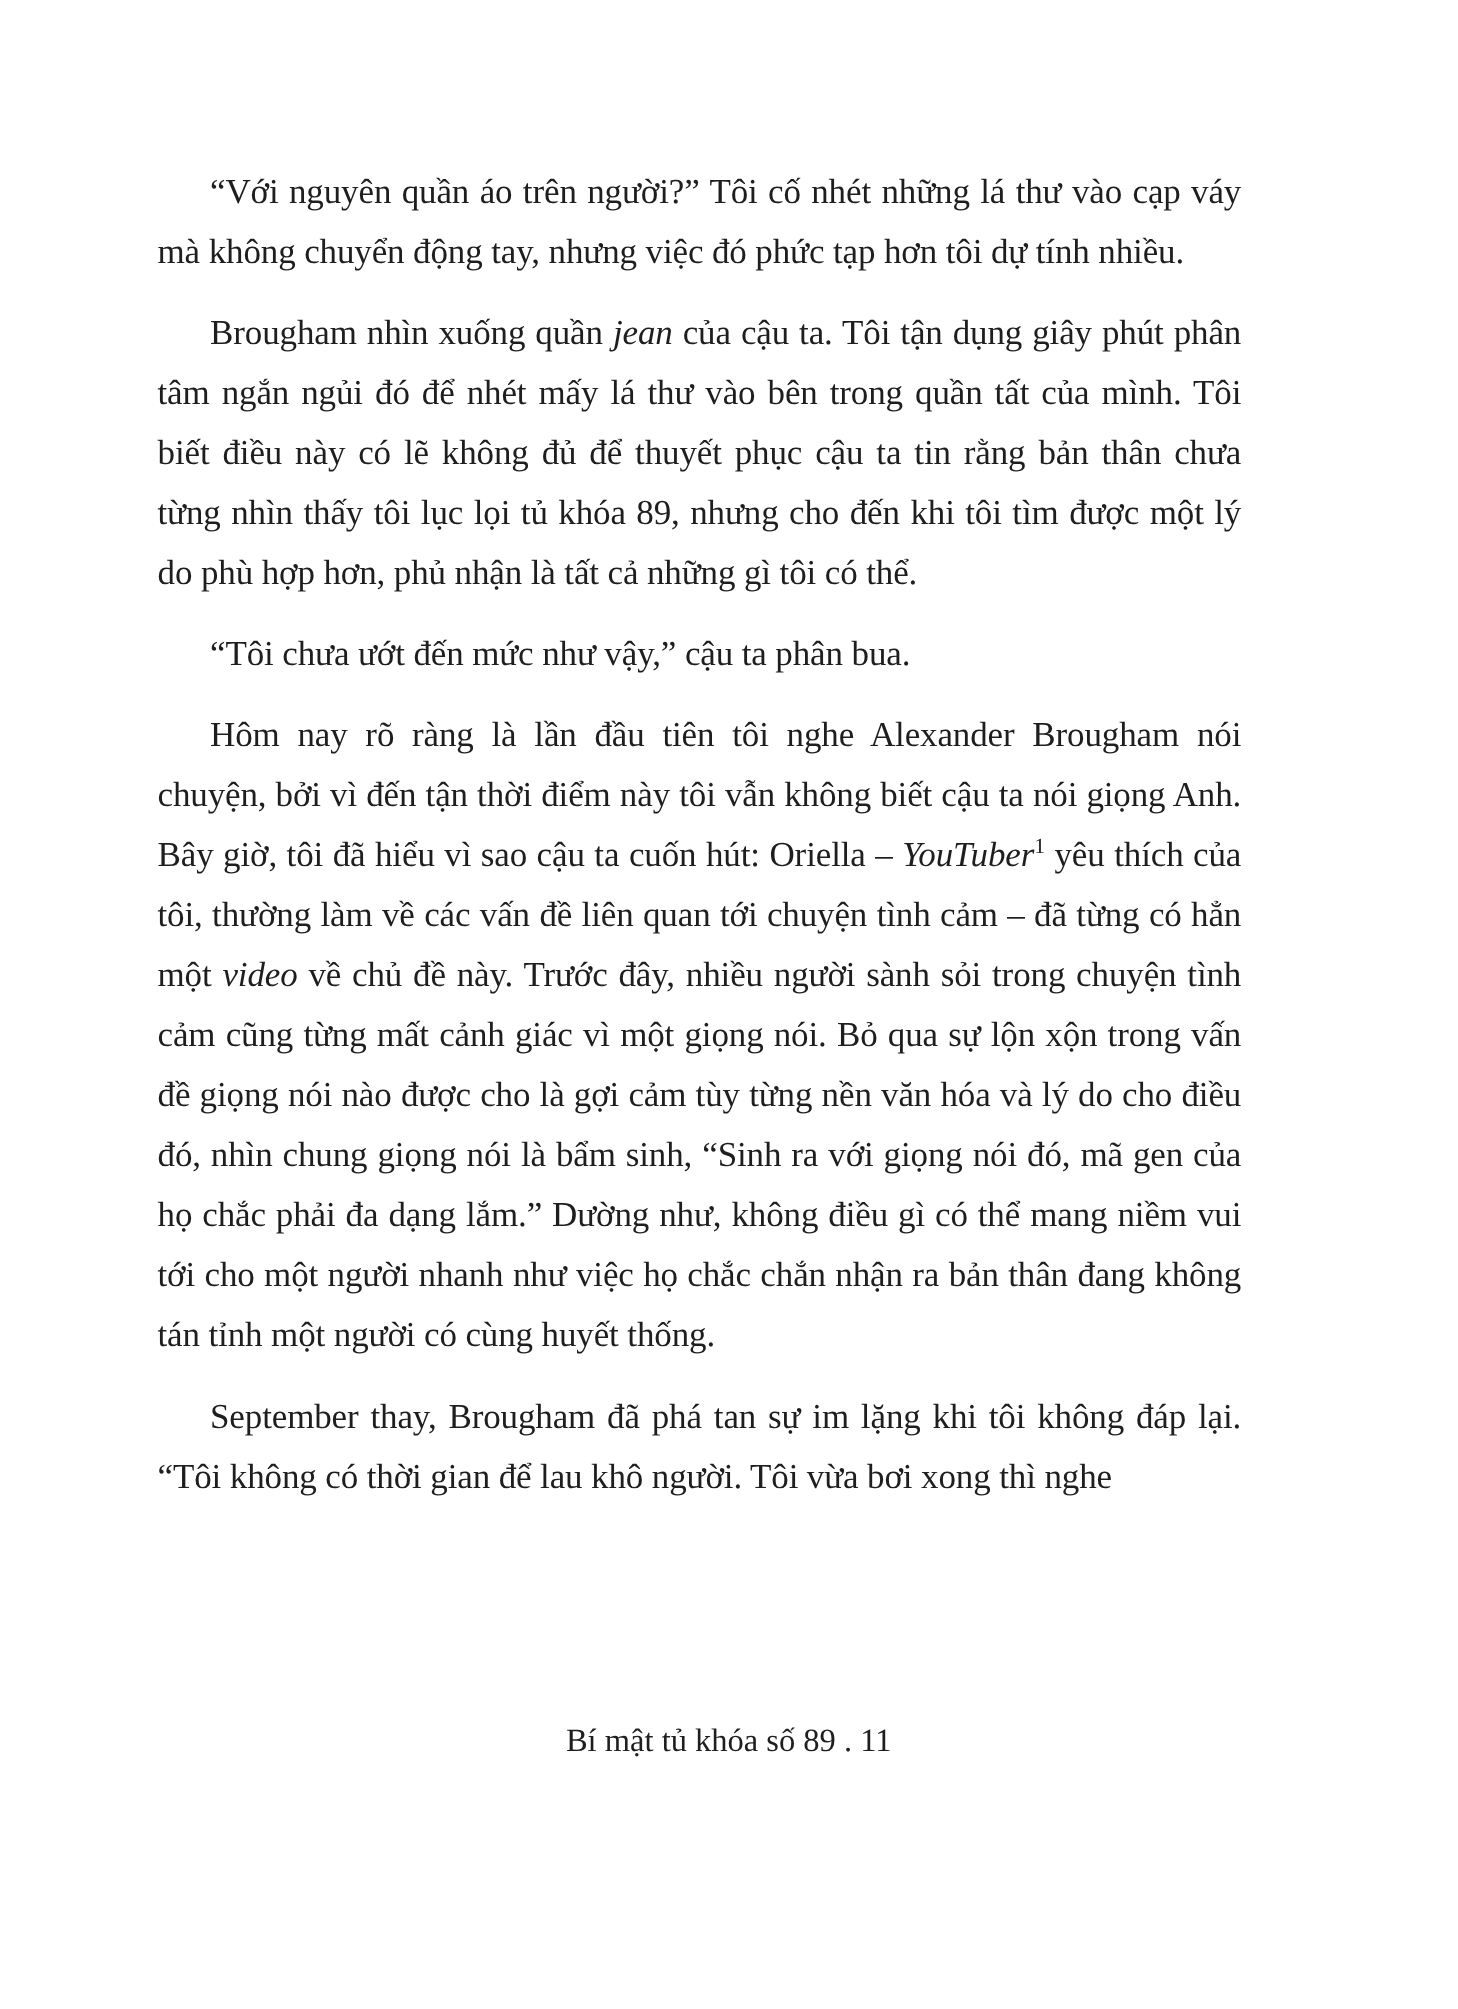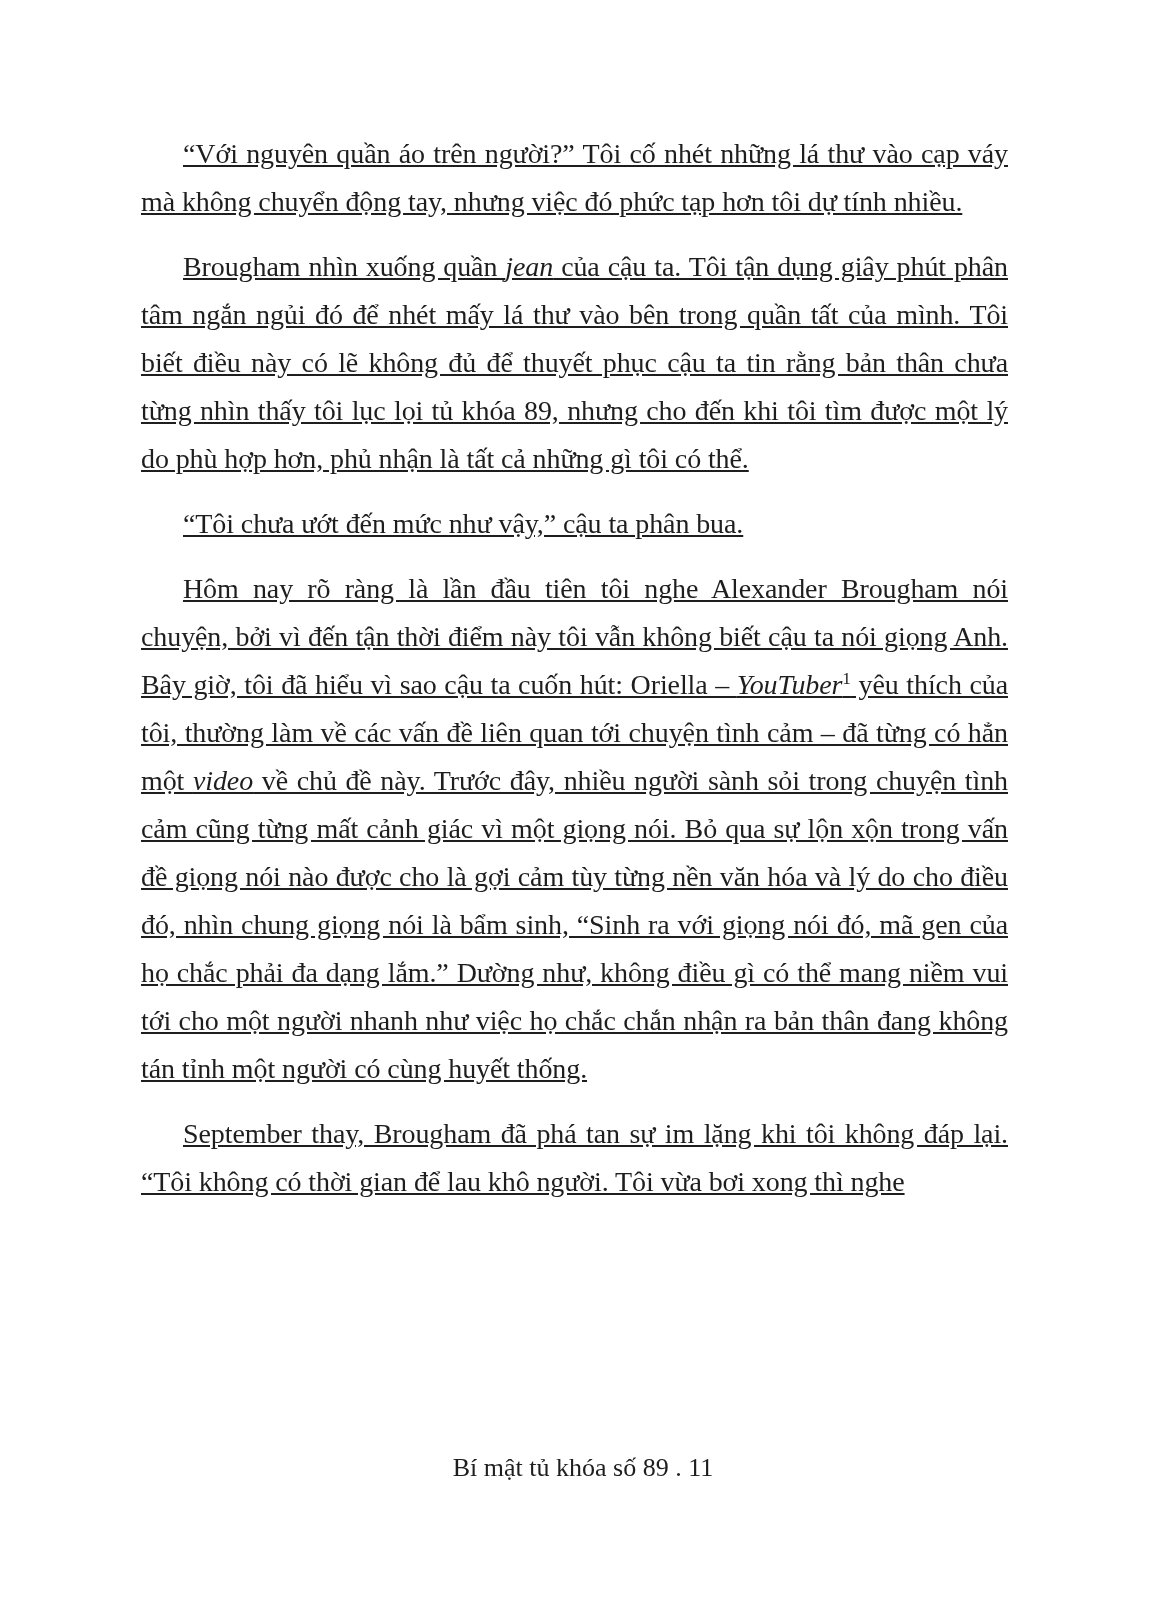--- a/index.html
+++ b/index.html
@@ -11,24 +11,23 @@
     position: relative;
     width: 1166px;
     height: 1607px;
     background: #ffffff;
     font-family: "Liberation Serif", serif;
     color: #1e1e1e;
     overflow: hidden;
   }
   .content {
     position: absolute;
-    left: 141px;
+    left: 126px;
     top: 130px;
     width: 867px;
-    text-decoration: underline;
   }
   .par {
     font-size: 28px;
     line-height: 48px;
     text-align: justify;
     text-indent: 42px;
     letter-spacing: -0.1px;
     margin: 0 0 17px 0;
   }
   .par:last-child { margin-bottom: 0; }
@@ -52,21 +51,21 @@
   }
   .footnote-text {
     font-size: 22px;
     line-height: 37px;
     text-align: justify;
     letter-spacing: -0.1px;
   }
   .page-footer {
     position: absolute;
     left: 0;
-    top: 1448px;
+    top: 1373px;
     width: 100%;
     text-align: center;
     font-size: 26px;
     line-height: 40px;
   }
 </style>
 </head>
 <body>
 
 <div class="page">

